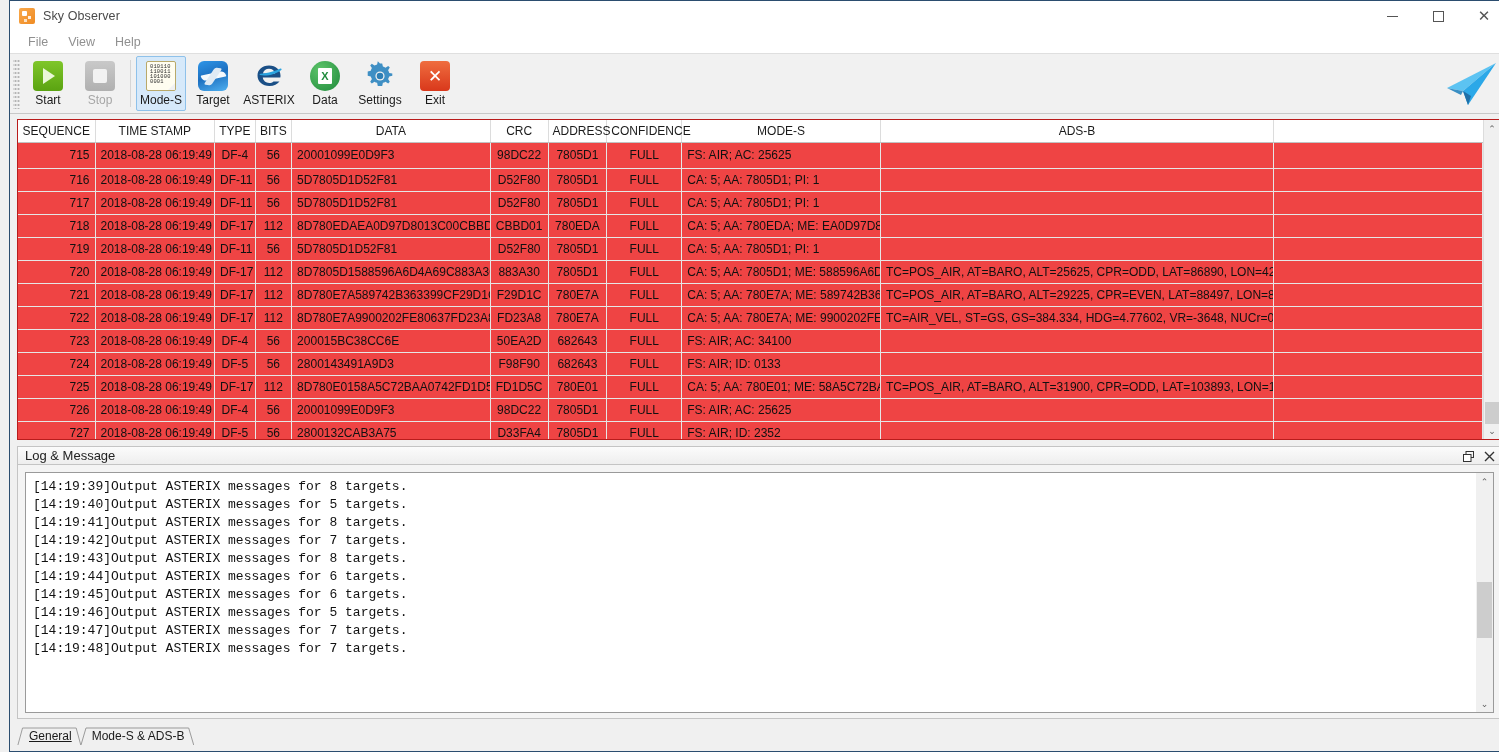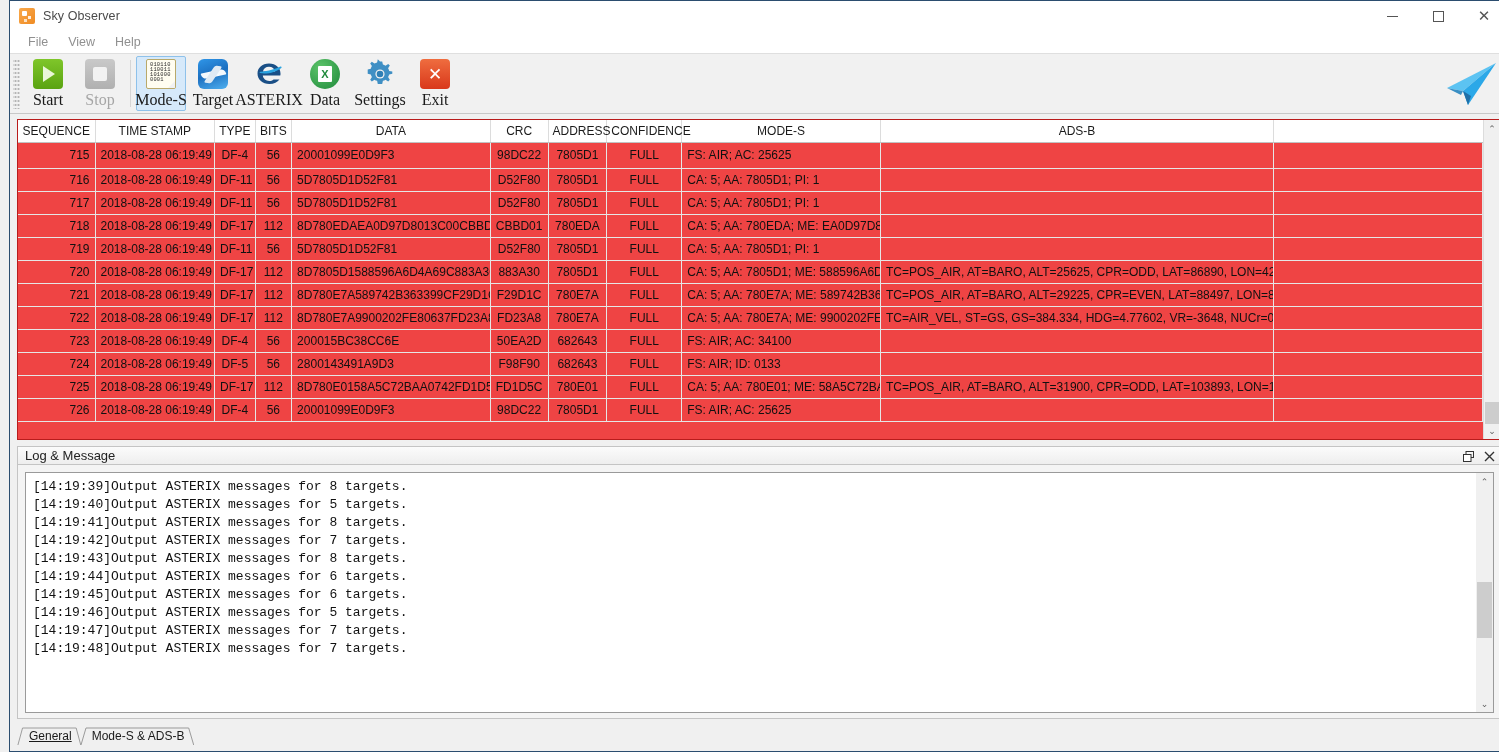--- a/index.html
+++ b/index.html
@@ -69,21 +69,21 @@
     background-size: 3px 4px; background-position: 1px 1px;
   }
   .tb-sep { width:1px; background:#d6d6d6; margin: 6px 4px; flex: 0 0 1px; }
   .tb-btn {
     width: 50px; display: flex; flex-direction: column;
     align-items: center; justify-content: center; gap: 2px;
     border: 1px solid transparent; border-radius: 2px; margin: 2px 1px;
     cursor: default;
   }
   .tb-btn.selected { background: #d6e9fa; border-color: #8ec1ea; }
-  .tb-btn .label { font-size: 16px; color: #1a1a1a; white-space: nowrap; font-family: Liberation Serif, serif; }
+  .tb-btn .label { font-size: 12px; color: #1a1a1a; white-space: nowrap; }
   .tb-btn.disabled .label { color: #a6a6a6; }
   .tb-ico { width: 30px; height: 30px; position: relative; }
 
   
   .ico-start { background: linear-gradient(180deg,#7fc62a,#5aa311); border-radius: 4px; }
   .ico-start::after {
     content:""; position:absolute; left:10px; top:7px;
     border-left: 12px solid #eaf7d8; border-top: 8px solid transparent; border-bottom: 8px solid transparent;
   }
   
@@ -510,20 +510,33 @@
               <td class="c-type">DF-4</td>
               <td class="c-bits">56</td>
               <td class="c-data">20001099E0D9F3</td>
               <td class="c-crc">98DC22</td>
               <td class="c-addr">7805D1</td>
               <td class="c-conf">FULL</td>
               <td class="c-modes">FS: AIR; AC: 25625</td>
               <td class="c-adsb"></td>
               <td class="c-fill"></td>
             </tr>
+            <tr>
+              <td class="c-seq">727</td>
+              <td class="c-ts">2018-08-28 06:19:49</td>
+              <td class="c-type">DF-5</td>
+              <td class="c-bits">56</td>
+              <td class="c-data">2800132CAB3A75</td>
+              <td class="c-crc">D33FA4</td>
+              <td class="c-addr">7805D1</td>
+              <td class="c-conf">FULL</td>
+              <td class="c-modes">FS: AIR; ID: 2352</td>
+              <td class="c-adsb"></td>
+              <td class="c-fill"></td>
+            </tr>
           </tbody>
       </table>
     </div>
     <div class="vscroll">
       <div class="sb-arrow">⌃</div>
       <div class="sb-track">
         <div class="sb-thumb" style="top:265px;height:22px"></div>
       </div>
       <div class="sb-arrow">⌄</div>
     </div>

